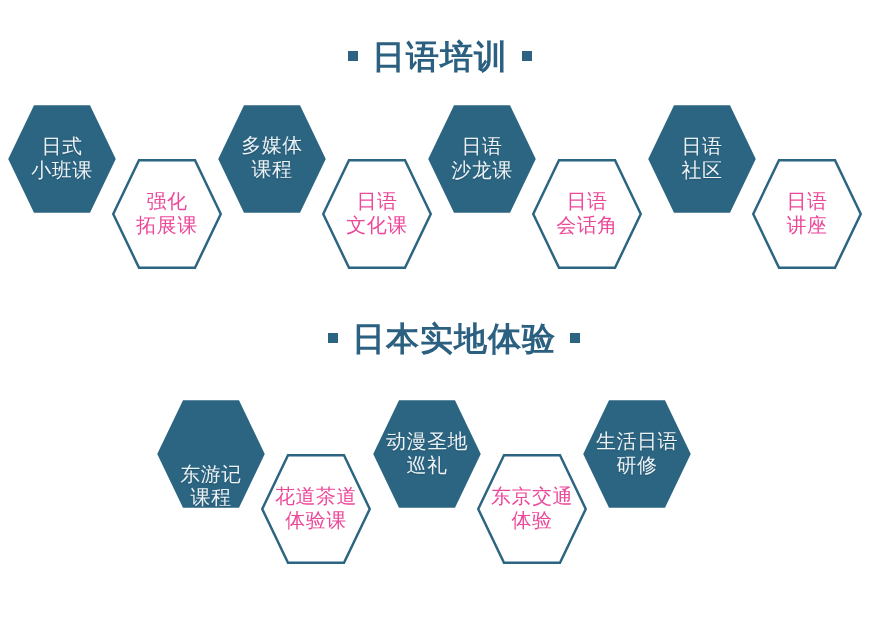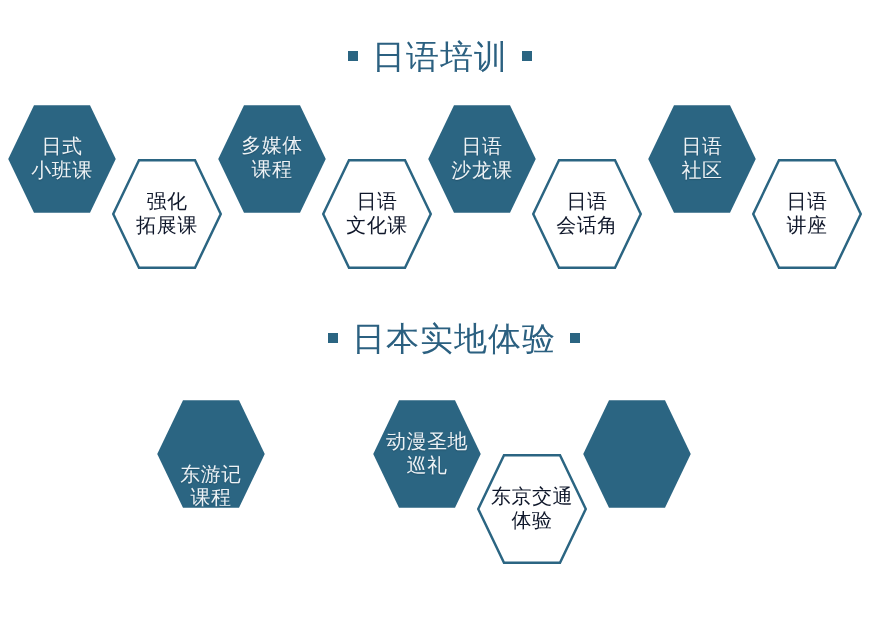--- a/index.html
+++ b/index.html
@@ -22,21 +22,21 @@
     height: 621px;
   }
 
   
   .section-title {
     position: absolute;
     left: 0;
     width: 880px;
     text-align: center;
     font-size: 33px;
-    font-weight: normal;
+    font-weight: bold;
     color: #2B6080;
     letter-spacing: 1px;
     white-space: nowrap;
     line-height: 1;
   }
   .title-inner {
     display: inline-flex;
     align-items: center;
     gap: 14px;
   }
@@ -87,21 +87,21 @@
     white-space: pre-line;
     letter-spacing: 0.5px;
     pointer-events: none;
   }
 
   .hex.filled .hex-label {
     color: #EDF2F5;
     text-shadow: 0 1px 1px rgba(20,50,70,0.35);
   }
   .hex.outline .hex-label {
-    color: #0f172a;
+    color: #ec4899;
   }
 </style>
 </head>
 <body>
 
 <div class="slide">
 
   <div class="section-title" id="title-1">
     <span class="title-inner">
       <span class="bullet-square"></span>
@@ -178,34 +178,43 @@
   </div>
 
   <div class="hex-row" id="row-2">
       <div class="hex filled" style="left: 155px; top: 398px; align-items: flex-end;">
         <svg class="hex-shape" viewBox="0 0 100 100" preserveAspectRatio="none">
           <polygon points="25,2 75,2 98,50 75,98 25,98 2,50" fill="#2B6582" stroke="none" stroke-width="0" stroke-linejoin="miter"></polygon>
         </svg>
         <div class="hex-label">东游记
 课程</div>
       </div>
+      <div class="hex outline" style="left: 260px; top: 453px;">
+        <svg class="hex-shape" viewBox="0 0 100 100" preserveAspectRatio="none">
+          <polygon points="25,2 75,2 98,50 75,98 25,98 2,50" fill="none" stroke="#2B6582" stroke-width="2.2" stroke-linejoin="miter"></polygon>
+        </svg>
+        <div class="hex-label">花道茶道
+体验课</div>
+      </div>
       <div class="hex filled" style="left: 371px; top: 398px; justify-content: center;">
         <svg class="hex-shape" viewBox="0 0 100 100" preserveAspectRatio="none">
           <polygon points="25,2 75,2 98,50 75,98 25,98 2,50" fill="#2B6582" stroke="none" stroke-width="0" stroke-linejoin="miter"></polygon>
         </svg>
         <div class="hex-label">动漫圣地
 巡礼</div>
       </div>
       <div class="hex outline" style="left: 476px; top: 453px;">
         <svg class="hex-shape" viewBox="0 0 100 100" preserveAspectRatio="none">
           <polygon points="25,2 75,2 98,50 75,98 25,98 2,50" fill="none" stroke="#2B6582" stroke-width="2.2" stroke-linejoin="miter"></polygon>
         </svg>
         <div class="hex-label">东京交通
 体验</div>
       </div>
       <div class="hex filled" style="left: 581px; top: 398px;">
         <svg class="hex-shape" viewBox="0 0 100 100" preserveAspectRatio="none">
           <polygon points="25,2 75,2 98,50 75,98 25,98 2,50" fill="#2B6582" stroke="none" stroke-width="0" stroke-linejoin="miter"></polygon>
         </svg>
+        <div class="hex-label">生活日语
+研修</div>
       </div>
     </div>
 
 </div>
 
 </body></html>

